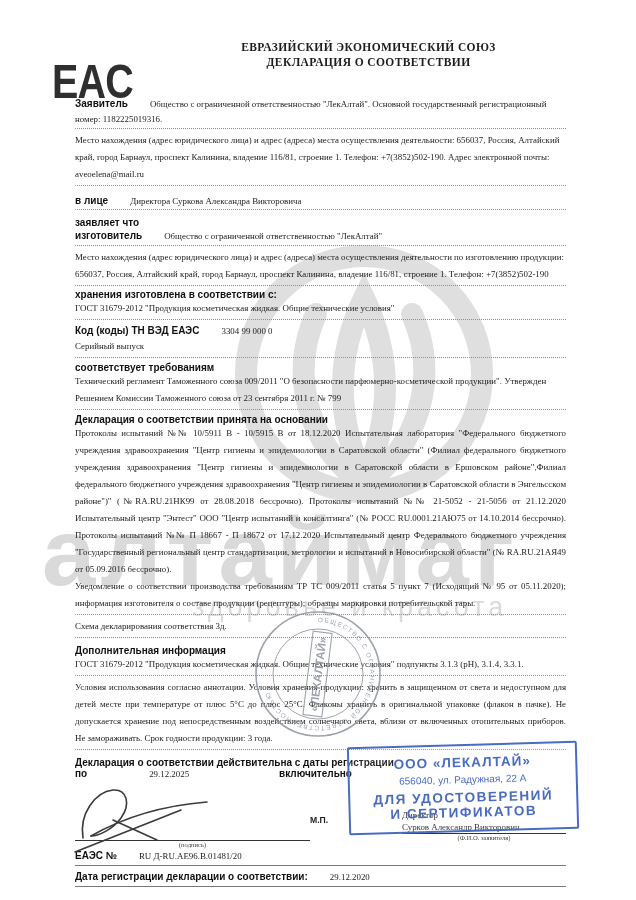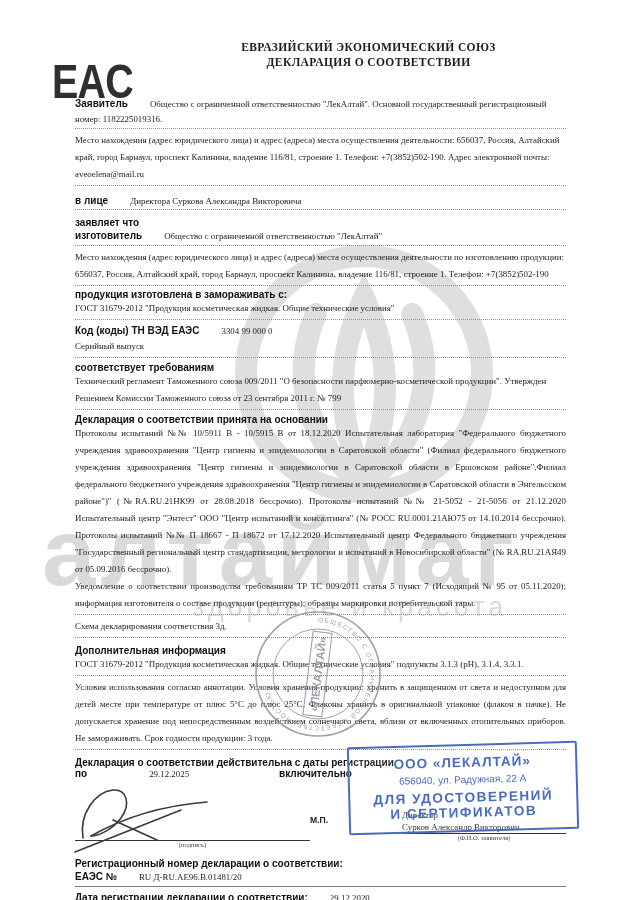--- a/index.html
+++ b/index.html
@@ -115,21 +115,21 @@
         <div class="lbl">заявляет что</div>
       </div>
 
       <div class="row sep">
         <span class="lbl inlbl">изготовитель</span><span class="txt">Общество с ограниченной ответственностью "ЛекАлтай"</span>
       </div>
 
       <p class="sep">Место нахождения (адрес юридического лица) и адрес (адреса) места осуществления деятельности по изготовлению продукции: 656037, Россия, Алтайский край, город Барнаул, проспект Калинина, владение 116/81, строение 1. Телефон: +7(3852)502-190</p>
 
       <div>
-        <div class="lbl">продукция изготовлена в замораживать с:</div>
+        <div class="lbl">хранения изготовлена в соответствии с:</div>
         <p class="sep">ГОСТ 31679-2012 "Продукция косметическая жидкая. Общие технические условия"</p>
       </div>
 
       <div class="row">
         <span class="lbl inlbl">Код (коды) ТН ВЭД ЕАЭС</span><span class="txt">3304 99 000 0</span>
       </div>
 
       <p class="sep">Серийный выпуск</p>
 
       <div class="gap2">
@@ -176,21 +176,20 @@
         <div class="sig-col3">
           <div class="sig-pos">Директор</div>
           <div class="sig-name">Сурков Александр Викторович</div>
           <div class="sig-cap3">(Ф.И.О. заявителя)</div>
         </div>
       </div>
       <div class="capline">
         <div class="sig-cap1">(подпись)</div>
       </div>
 
-      <div class="lbl reg-head">Регистрационный номер декларации о соответствии:</div>
       <div class="row sepd">
         <span class="lbl inlbl">ЕАЭС №</span><span class="txt">RU Д-RU.АЕ96.В.01481/20</span>
       </div>
       <div class="row sepd">
         <span class="lbl inlbl">Дата регистрации декларации о соответствии:</span><span class="txt">29.12.2020</span>
       </div>
     </div>
   </div>
 
   <svg class="round-stamp" width="132" height="132" viewBox="0 0 132 132">

